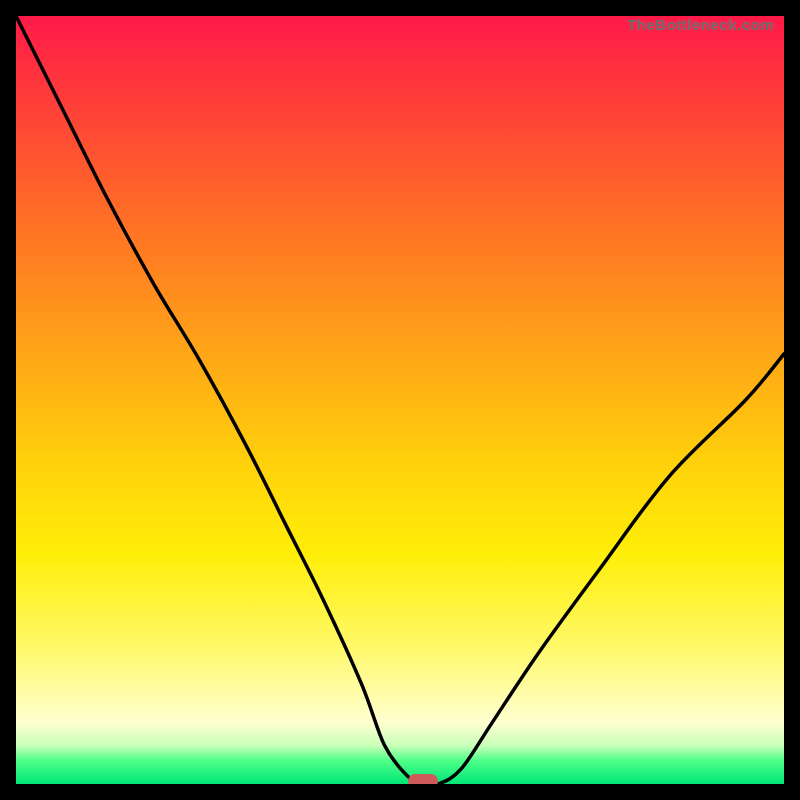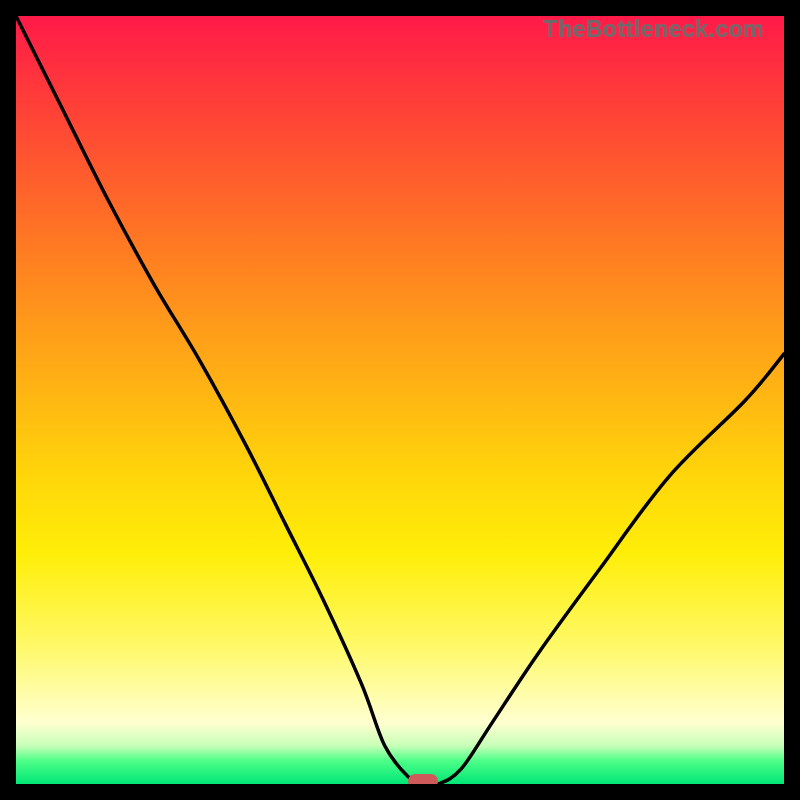--- a/index.html
+++ b/index.html
@@ -36,22 +36,22 @@
       #ffffd0 92%,
       #c8ffb8 95%,
       #4dff88 97%,
       #00e676 100%
     );
     overflow: hidden;
   }
   .attrib {
     position: absolute;
     top: 0;
-    right: 20px;
-    font-size: 23px;
+    right: 10px;
+    font-size: 15px;
     font-weight: 600;
     color: #6a6a6a;
     letter-spacing: 0.5px;
     text-shadow: 0 0 1px rgba(255,255,255,0.2);
     z-index: 5;
     pointer-events: none;
   }
   svg.curve {
     position: absolute;
     left: 0;

